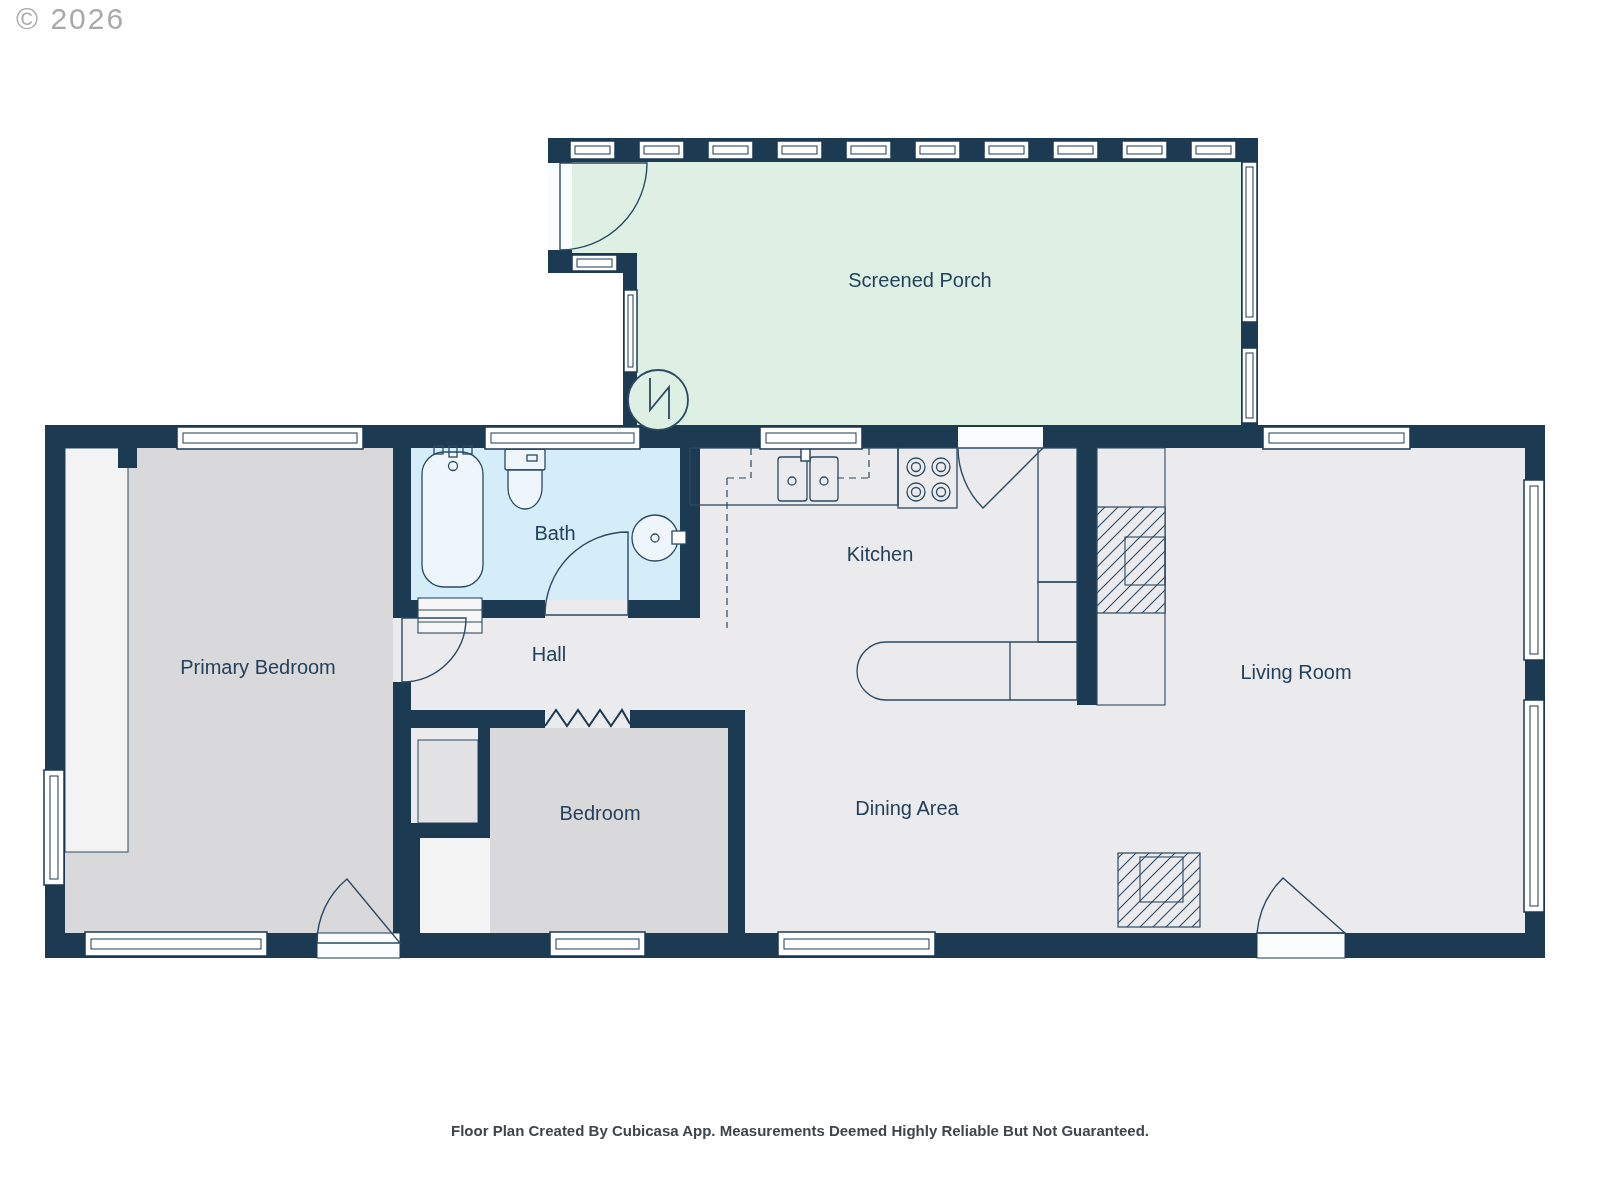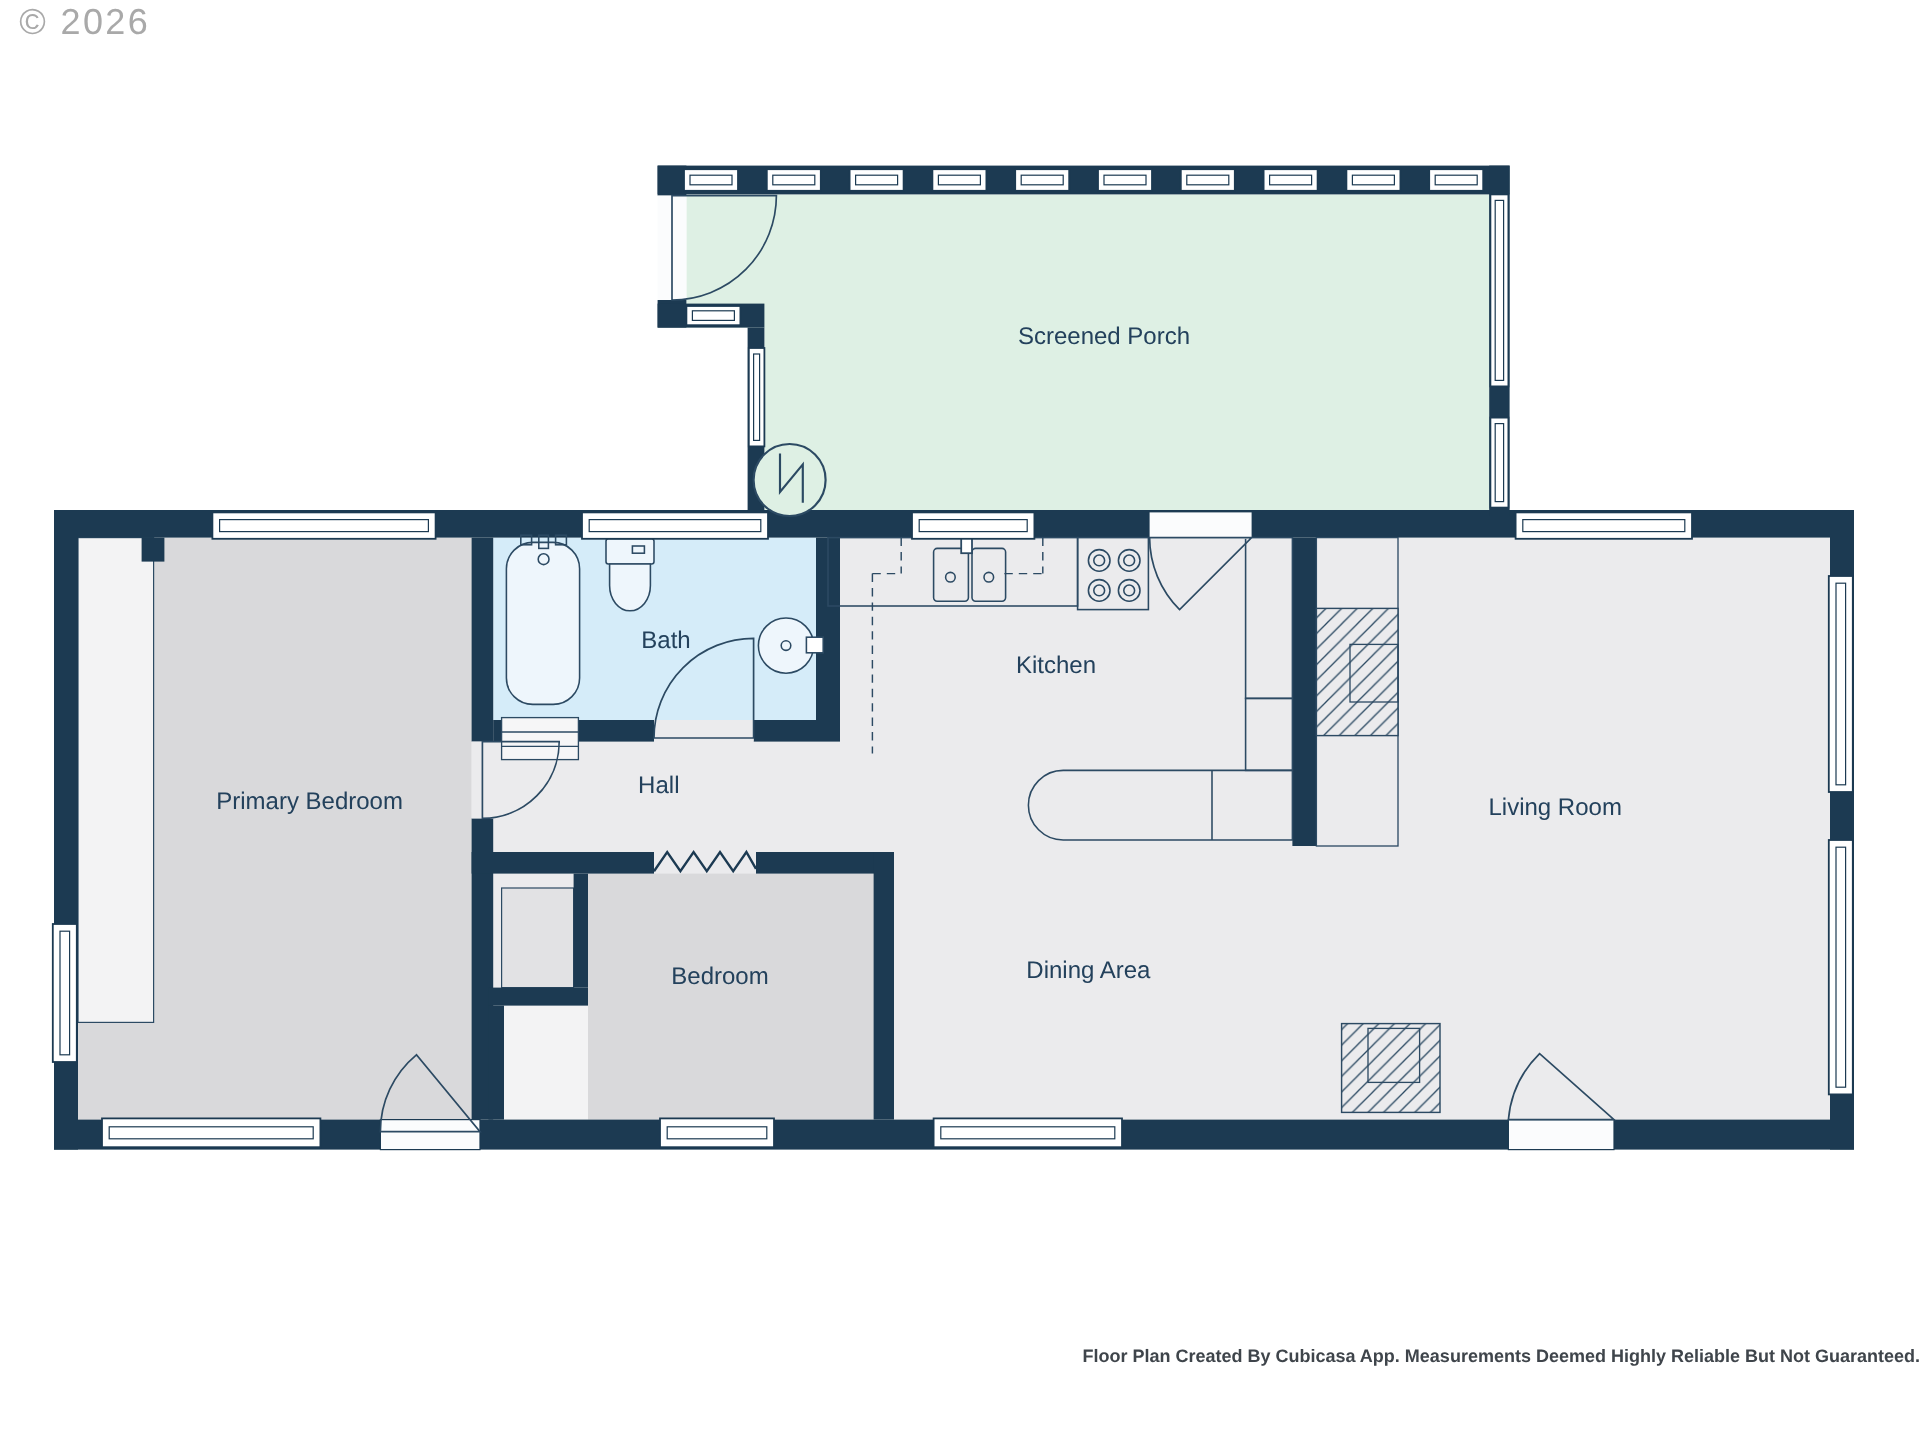--- a/index.html
+++ b/index.html
@@ -1,20 +1,20 @@
 <!DOCTYPE html>
 <html><head>
 <meta charset="utf-8">
 <style>
   html,body{margin:0;padding:0;background:#fff;}
   .canvas{position:relative;width:1600px;height:1200px;background:#ffffff;overflow:hidden;
           font-family:"Liberation Sans",sans-serif;}
   .copyright{position:absolute;left:16px;top:2px;font-size:30px;letter-spacing:2px;
              color:#a9a9a9;font-weight:400;}
-  .footer{position:absolute;left:0;top:1122px;width:100%;text-align:right;
+  .footer{position:absolute;left:0;top:1122px;width:100%;text-align:center;
           font-size:15px;font-weight:700;color:#3f454b;}
   svg{position:absolute;left:0;top:0;}
   .wall{fill:#1c3a52;}
   .wo{fill:#ffffff;stroke:#1c3a52;stroke-width:1.5;}
   .wi{fill:none;stroke:#1c3a52;stroke-width:1;}
   .fx{fill:none;stroke:#2c4a63;stroke-width:1.3;}
   .fxw{fill:#eef6fc;stroke:#2c4a63;stroke-width:1.3;}
   .thin{fill:none;stroke:#2c4a63;stroke-width:1.1;}
   .dash{fill:none;stroke:#2c4a63;stroke-width:1.2;stroke-dasharray:7 5;}
   .arc{fill:none;stroke:#2c4a63;stroke-width:1.4;}

